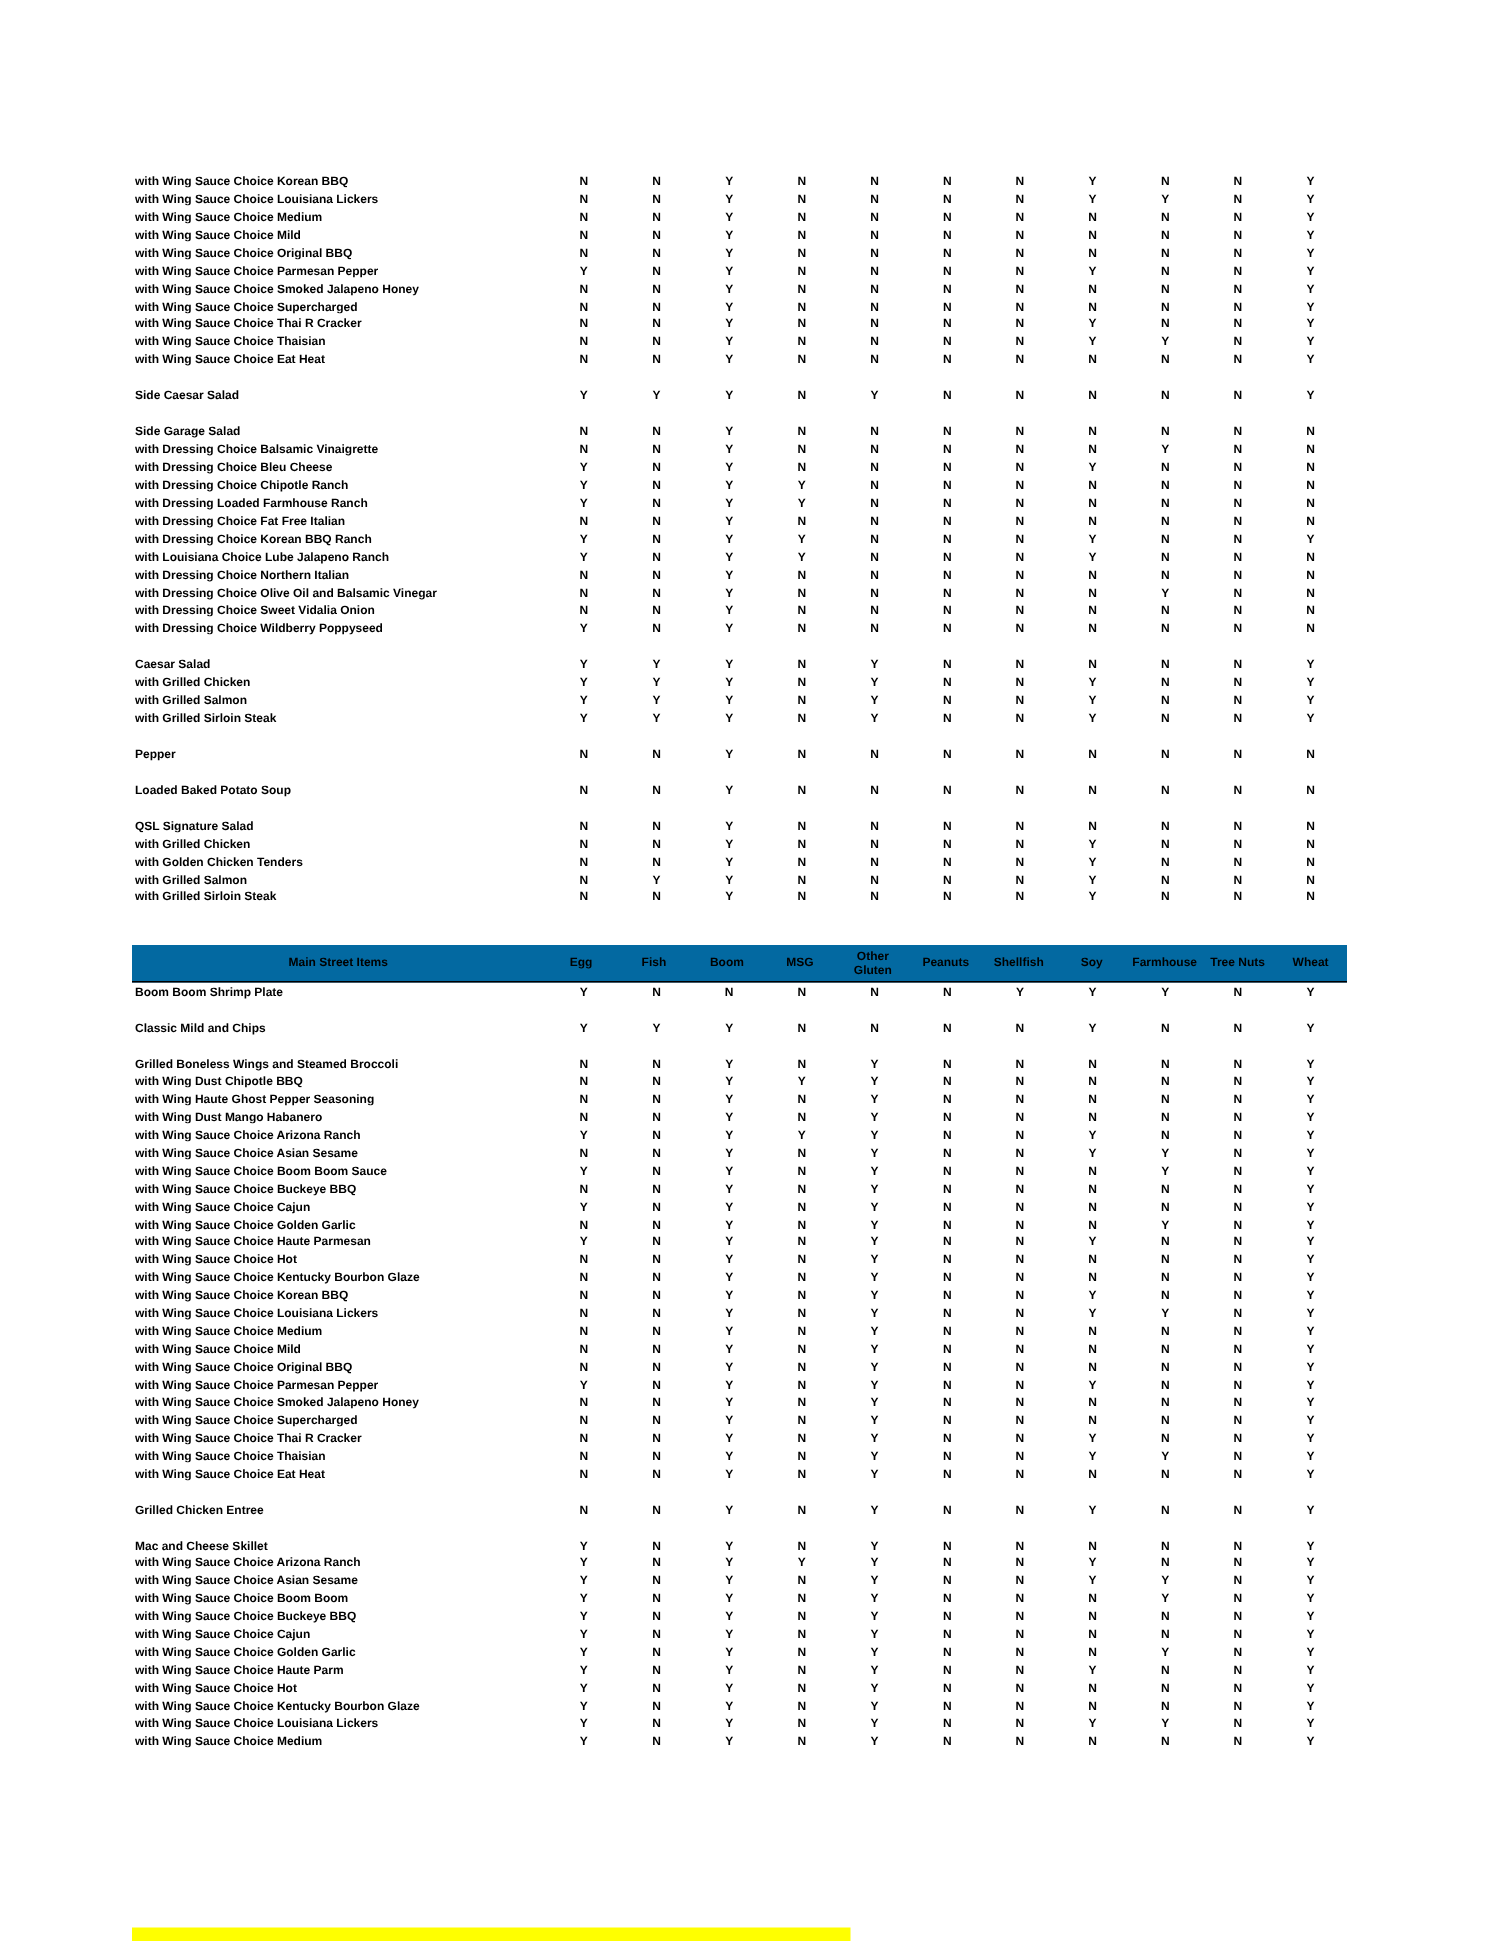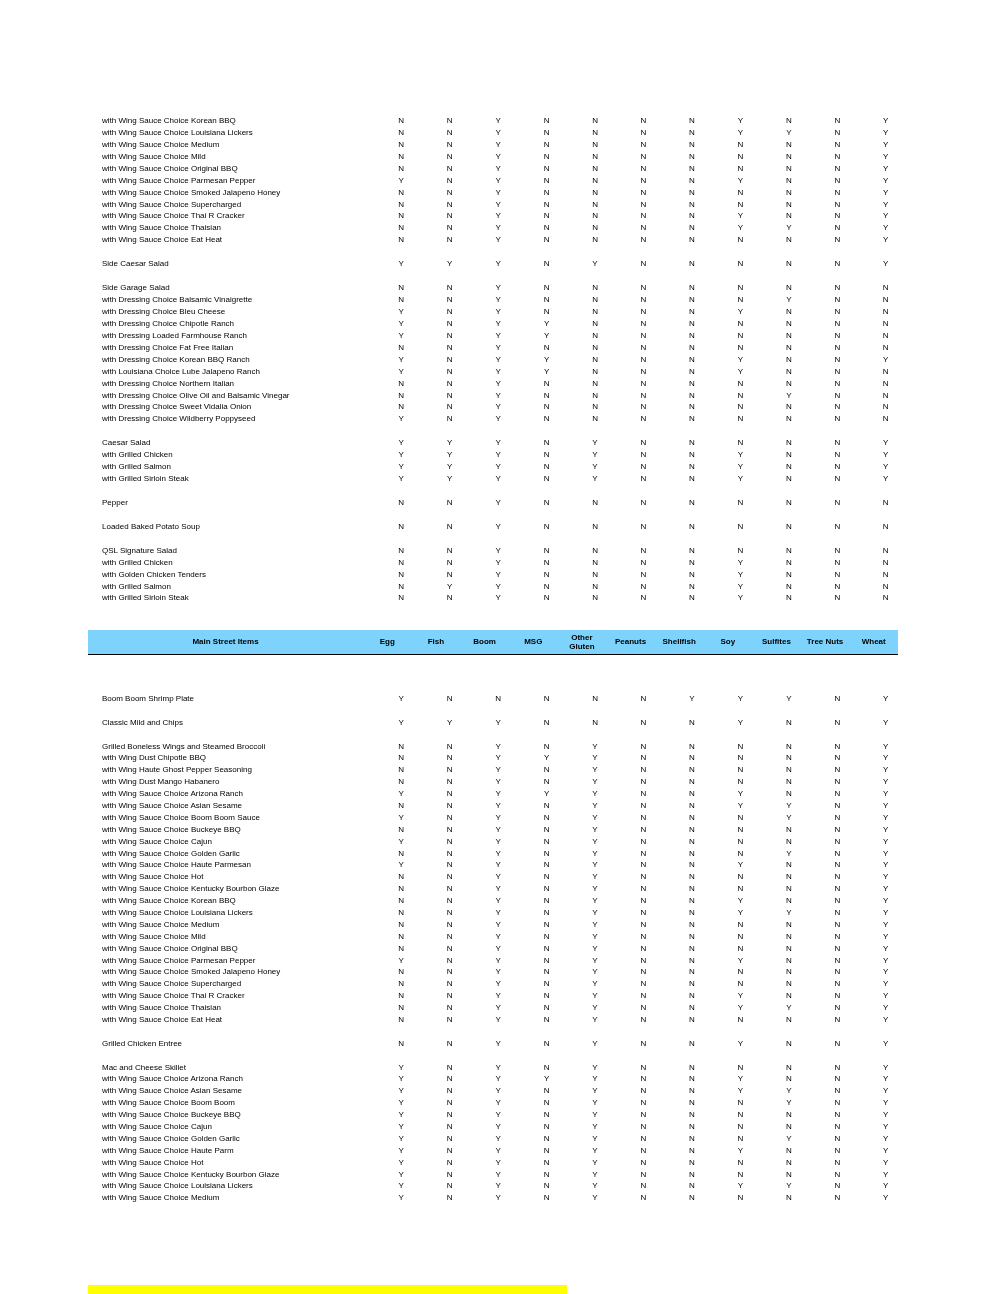--- a/index.html
+++ b/index.html
@@ -1,20 +1,20 @@
 <!DOCTYPE html>
 <html><head>
 <meta charset="utf-8">
 <style>
   html,body{margin:0;padding:0;background:#ffffff;}
   .doc{position:relative;width:1000px;height:1294px;background:#ffffff;
        font-family:"Liberation Sans",sans-serif;color:#000;overflow:hidden;}
-  .tbl{position:absolute;left:100px;width:810px;}
+  .tbl{position:absolute;left:88px;width:810px;font-weight:bold;}
   #top-table{top:115px;--pitch:11.95px;}
-  #main-table{top:656px;margin-top:37px;--pitch:11.9px;}
+  #main-table{top:656px;--pitch:11.9px;}
   .row{display:flex;align-items:center;height:var(--pitch,11.9px);}
   .cell{font-size:8px;line-height:1;}
   .cell.label{flex:0 0 275px;padding-left:2px;white-space:nowrap;overflow:hidden;}
   .cell.val{flex:1 1 0;text-align:center;}
   .hdr{position:absolute;left:88px;top:630px;width:810px;height:25px;
        display:flex;align-items:stretch;border-bottom:1.5px solid #000;box-sizing:border-box;}
   .hcell{display:flex;align-items:center;justify-content:center;text-align:center;
          font-weight:bold;font-size:8px;line-height:1.15;}
   .hcell.first{flex:0 0 275px;}
   .hcell.hval{flex:1 1 0;padding:0 2px;}
@@ -517,32 +517,32 @@
         <div class="cell val">N</div>
         <div class="cell val">N</div>
         <div class="cell val">N</div>
         <div class="cell val">Y</div>
         <div class="cell val">N</div>
         <div class="cell val">N</div>
         <div class="cell val">N</div>
       </div>
     </div>
 
-  <div class="hdr" id="main-header" style="background: #7dd3fc; color: rgb(0, 0, 0);">
+  <div class="hdr" id="main-header" style="background: #0369a1; color: rgb(0, 0, 0);">
     <div class="hcell first">Main Street Items</div>
 
   <div class="hcell hval">Egg</div>
       <div class="hcell hval">Fish</div>
       <div class="hcell hval">Boom</div>
       <div class="hcell hval">MSG</div>
       <div class="hcell hval">Other Gluten</div>
       <div class="hcell hval">Peanuts</div>
       <div class="hcell hval">Shellfish</div>
       <div class="hcell hval">Soy</div>
-      <div class="hcell hval">Sulfites</div>
+      <div class="hcell hval">Farmhouse</div>
       <div class="hcell hval">Tree Nuts</div>
       <div class="hcell hval">Wheat</div>
     </div>
 
   <div class="tbl" id="main-table">
       <div class="row">
         <div class="cell label">Boom Boom Shrimp Plate</div>
         <div class="cell val">Y</div>
         <div class="cell val">N</div>
         <div class="cell val">N</div>

